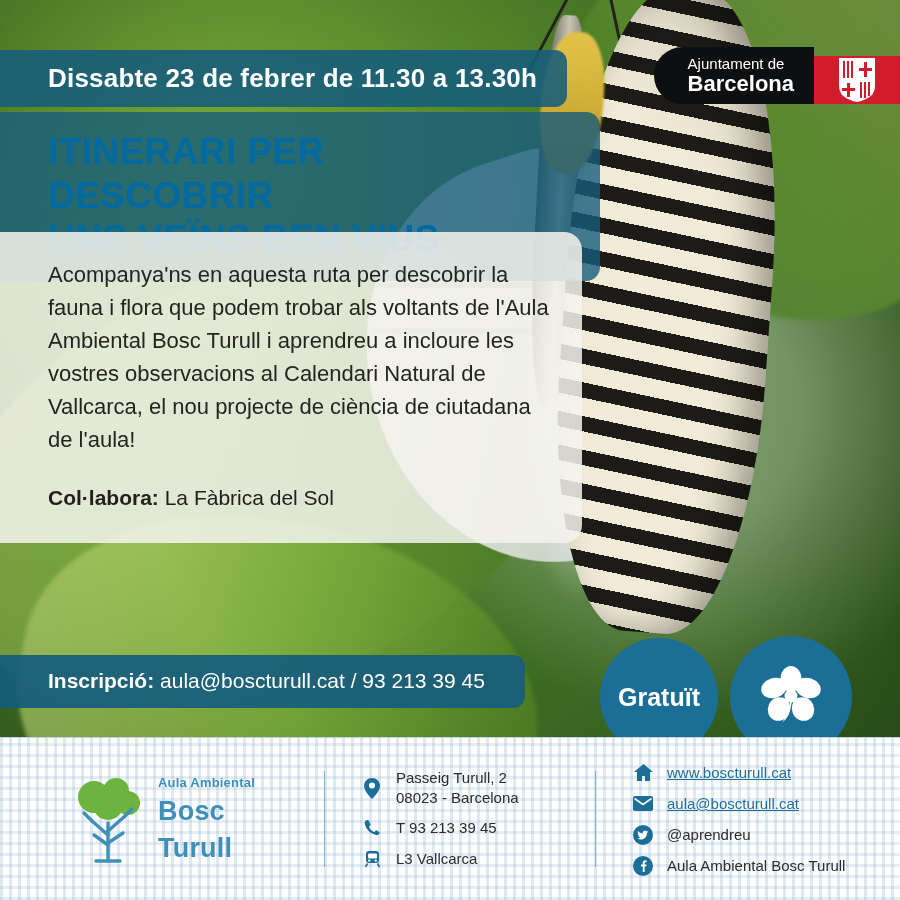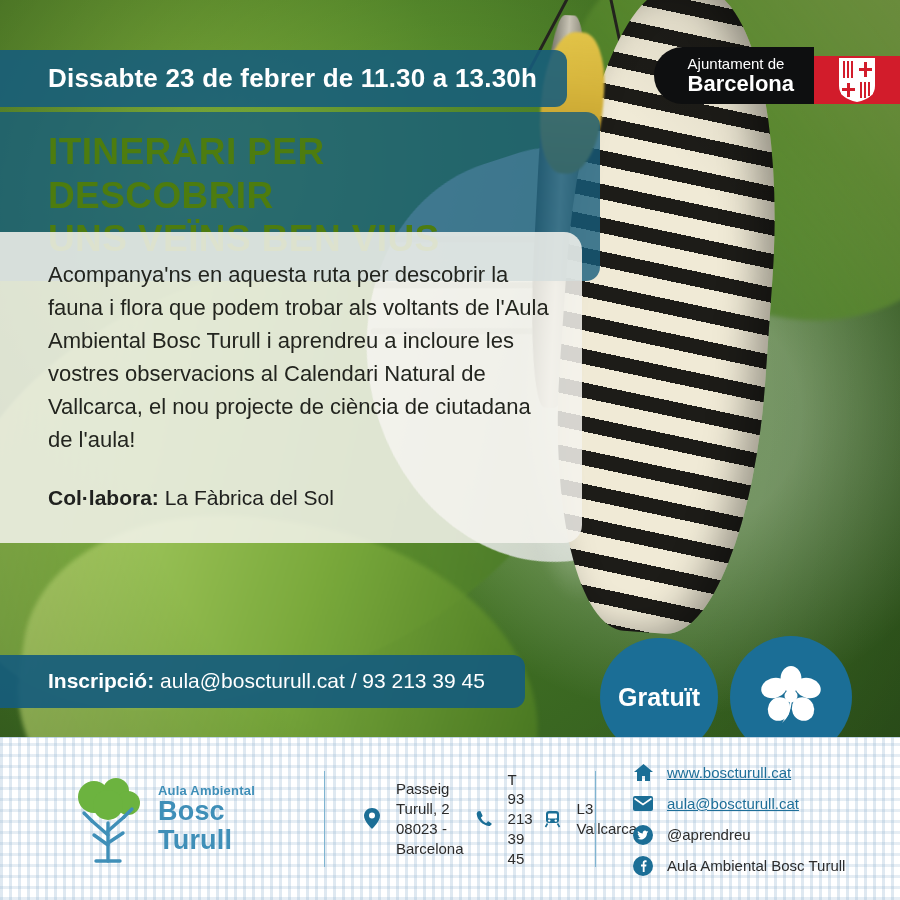--- a/index.html
+++ b/index.html
@@ -131,21 +131,21 @@
     color: #fff;
     padding: 13px 30px 13px 48px;
     border-radius: 0 12px 12px 0;
     font-size: 26px;
     font-weight: bold;
     letter-spacing: .2px;
   }
   .title-banner {
     position: absolute; left: 0; top: 112px;
     background: rgba(22,92,124,0.80);
-    color: #4d7c0f;
+    color: #0369a1;
     padding: 18px 46px 20px 48px;
     border-radius: 0 14px 14px 0;
     max-width: 600px;
   }
   .title-banner .line {
     font-size: 37px;
     font-weight: bold;
     line-height: 1.18;
     letter-spacing: .4px;
   }
@@ -211,25 +211,25 @@
     height: 100%;
     display: flex;
     align-items: center;
     padding: 0 34px;
     gap: 0;
   }
   .logo-block { display: flex; align-items: center; gap: 10px; width: 290px; padding-left: 34px; }
   .logo-mark { width: 80px; height: 92px; position: relative; }
   .logo-text { line-height: 1.05; }
   .logo-text .small { font-size: 13px; color: #3f8fb8; font-weight: bold; letter-spacing: .2px; }
-  .logo-text .big { font-size: 27px; color: #3f8fb8; font-weight: bold; letter-spacing: .2px; }
+  .logo-text .big { font-size: 27px; color: #3f8fb8; font-weight: bold; letter-spacing: .2px; margin-top: 8px; }
 
   .divider { width: 1px; height: 96px; background: #7fb4d0; }
 
-  .addr-block { display: flex; flex-direction: row; gap: 9px; padding: 0 0 0 36px; width: 270px; }
+  .addr-block { display: flex; flex-direction: column; gap: 9px; padding: 0 0 0 36px; width: 270px; }
   .contact-block { display: flex; flex-direction: column; gap: 9px; padding: 0 0 0 36px; }
   .frow { display: flex; align-items: center; gap: 13px; font-size: 15px; color: #2c2c2c; }
   .frow .ic { width: 22px; height: 22px; flex: 0 0 22px; display: flex; align-items: center; justify-content: center; }
   .frow .lines { line-height: 1.32; }
   .frow a, .frow .link { color: #1f6f99; text-decoration: underline; }
 
   
   .ajt {
     position: absolute; right: 0; top: 42px;
     display: flex; align-items: flex-end;

